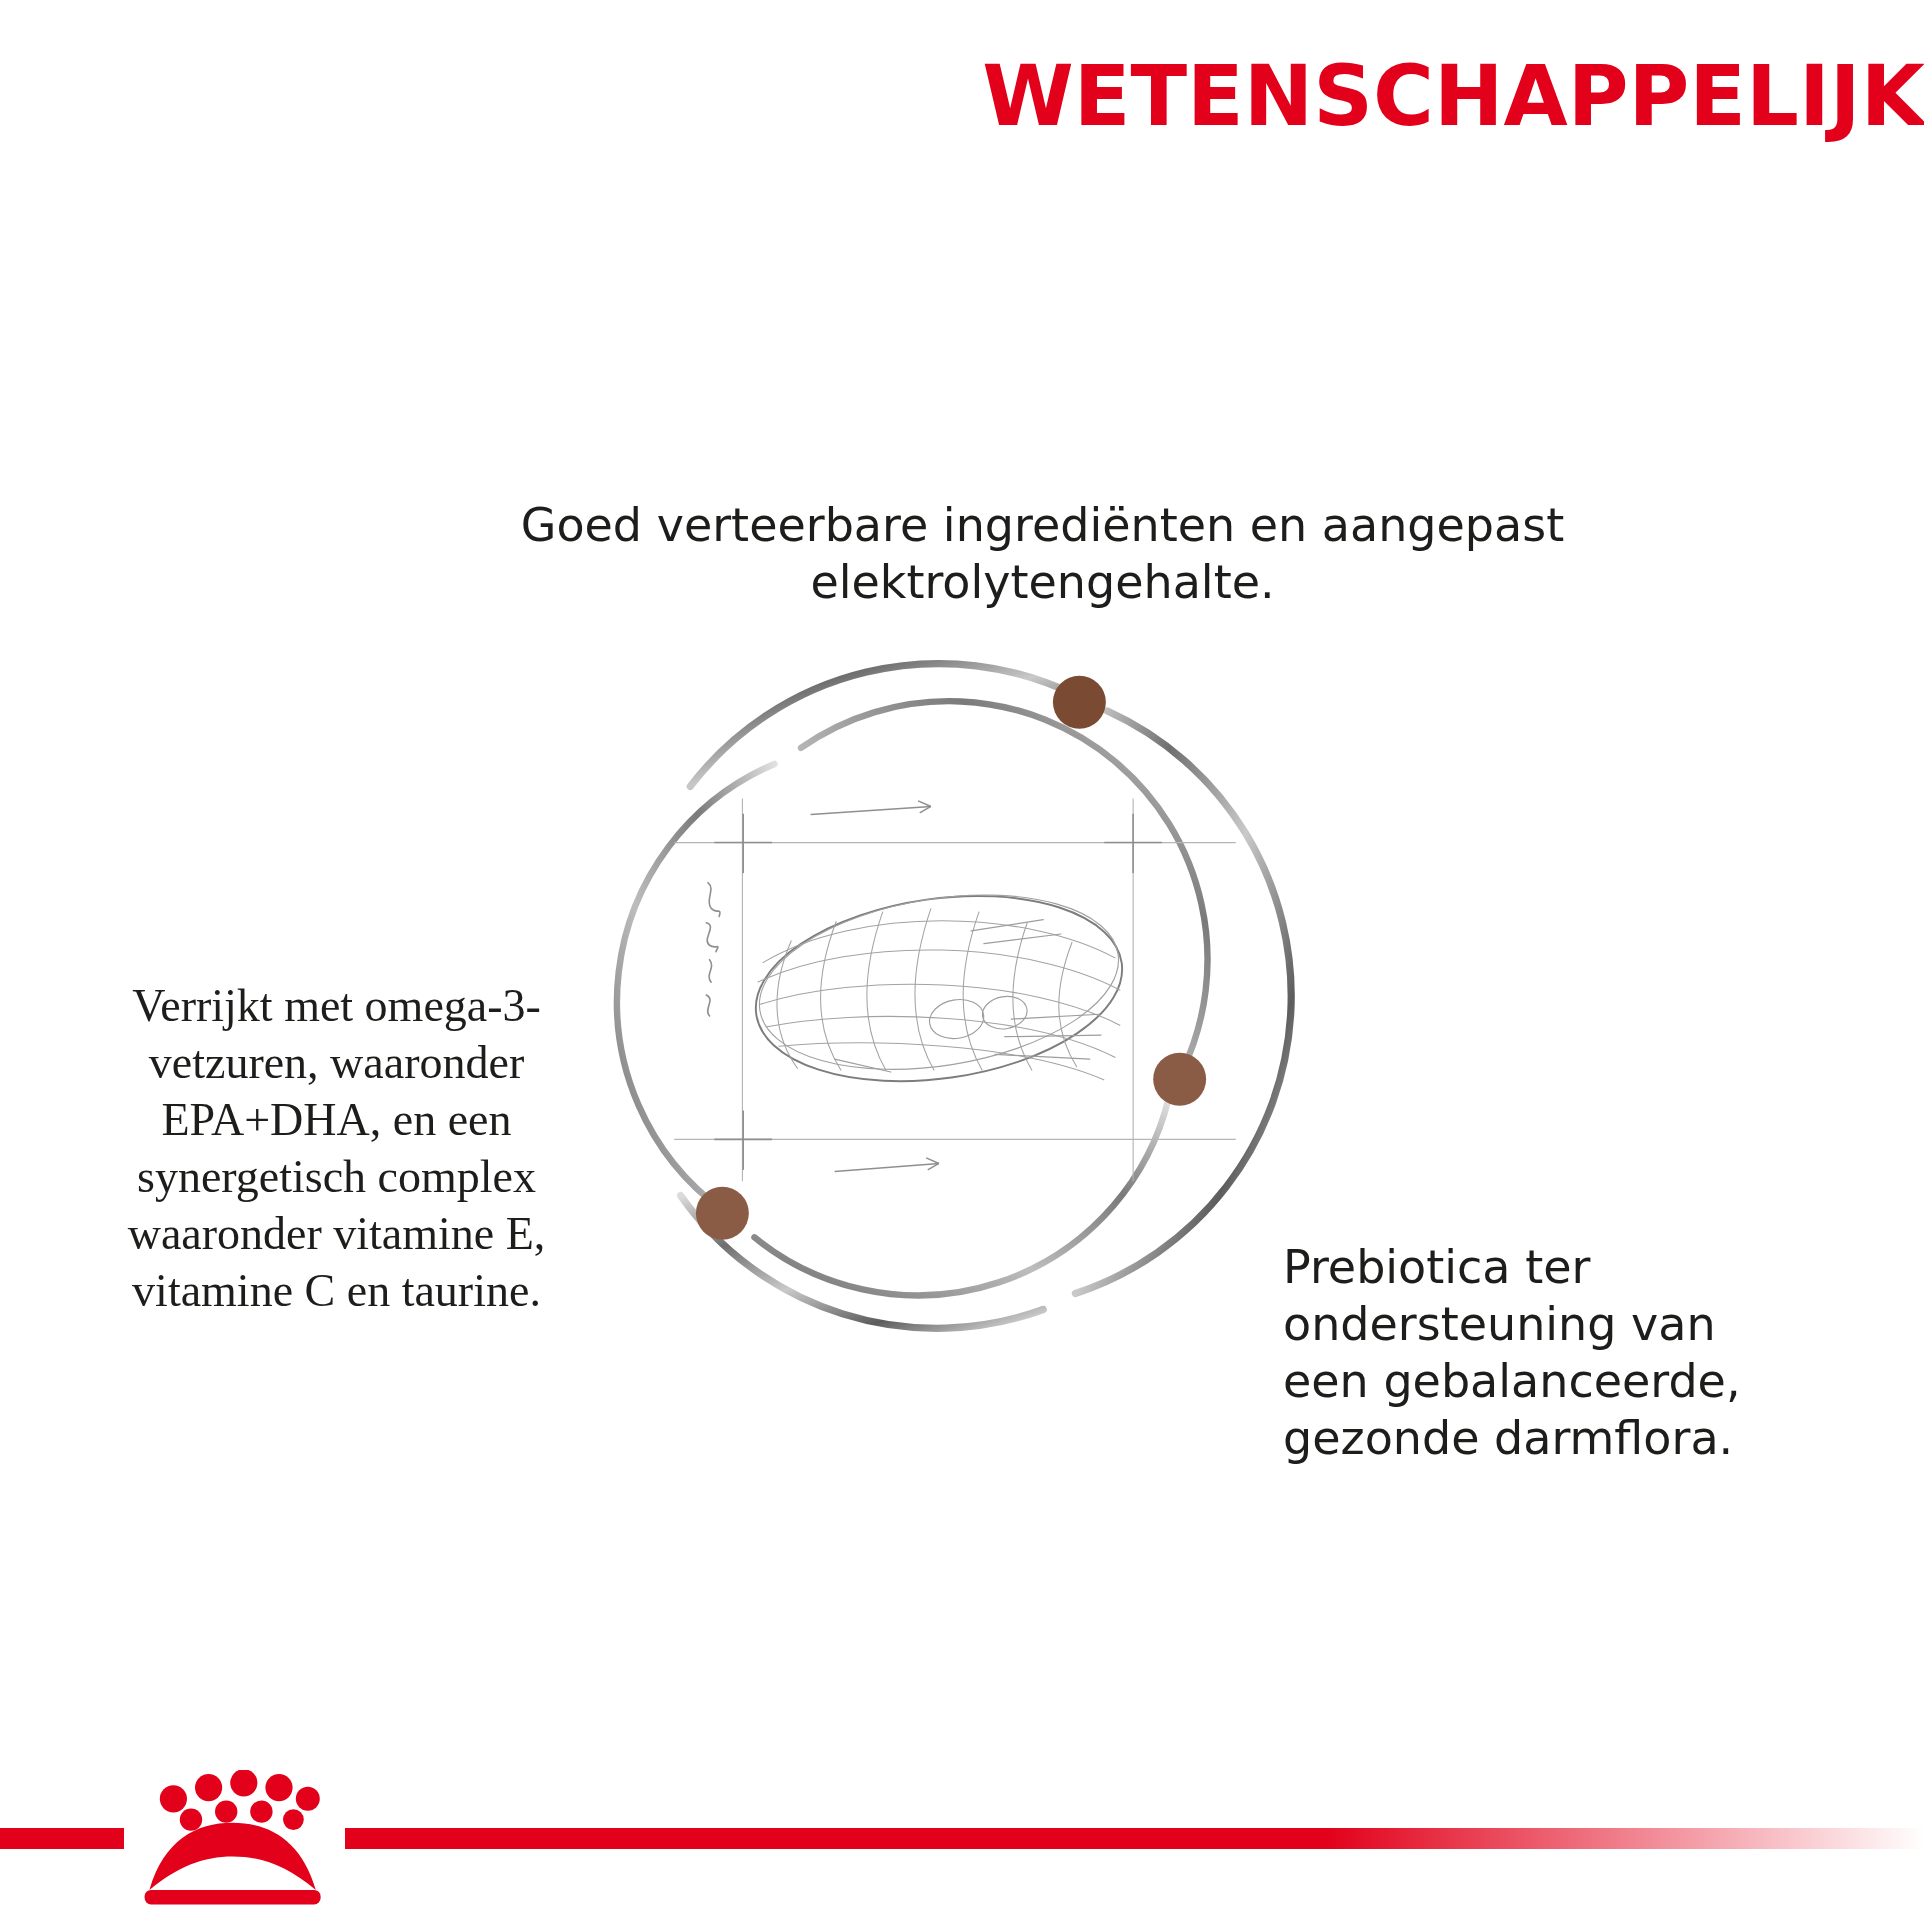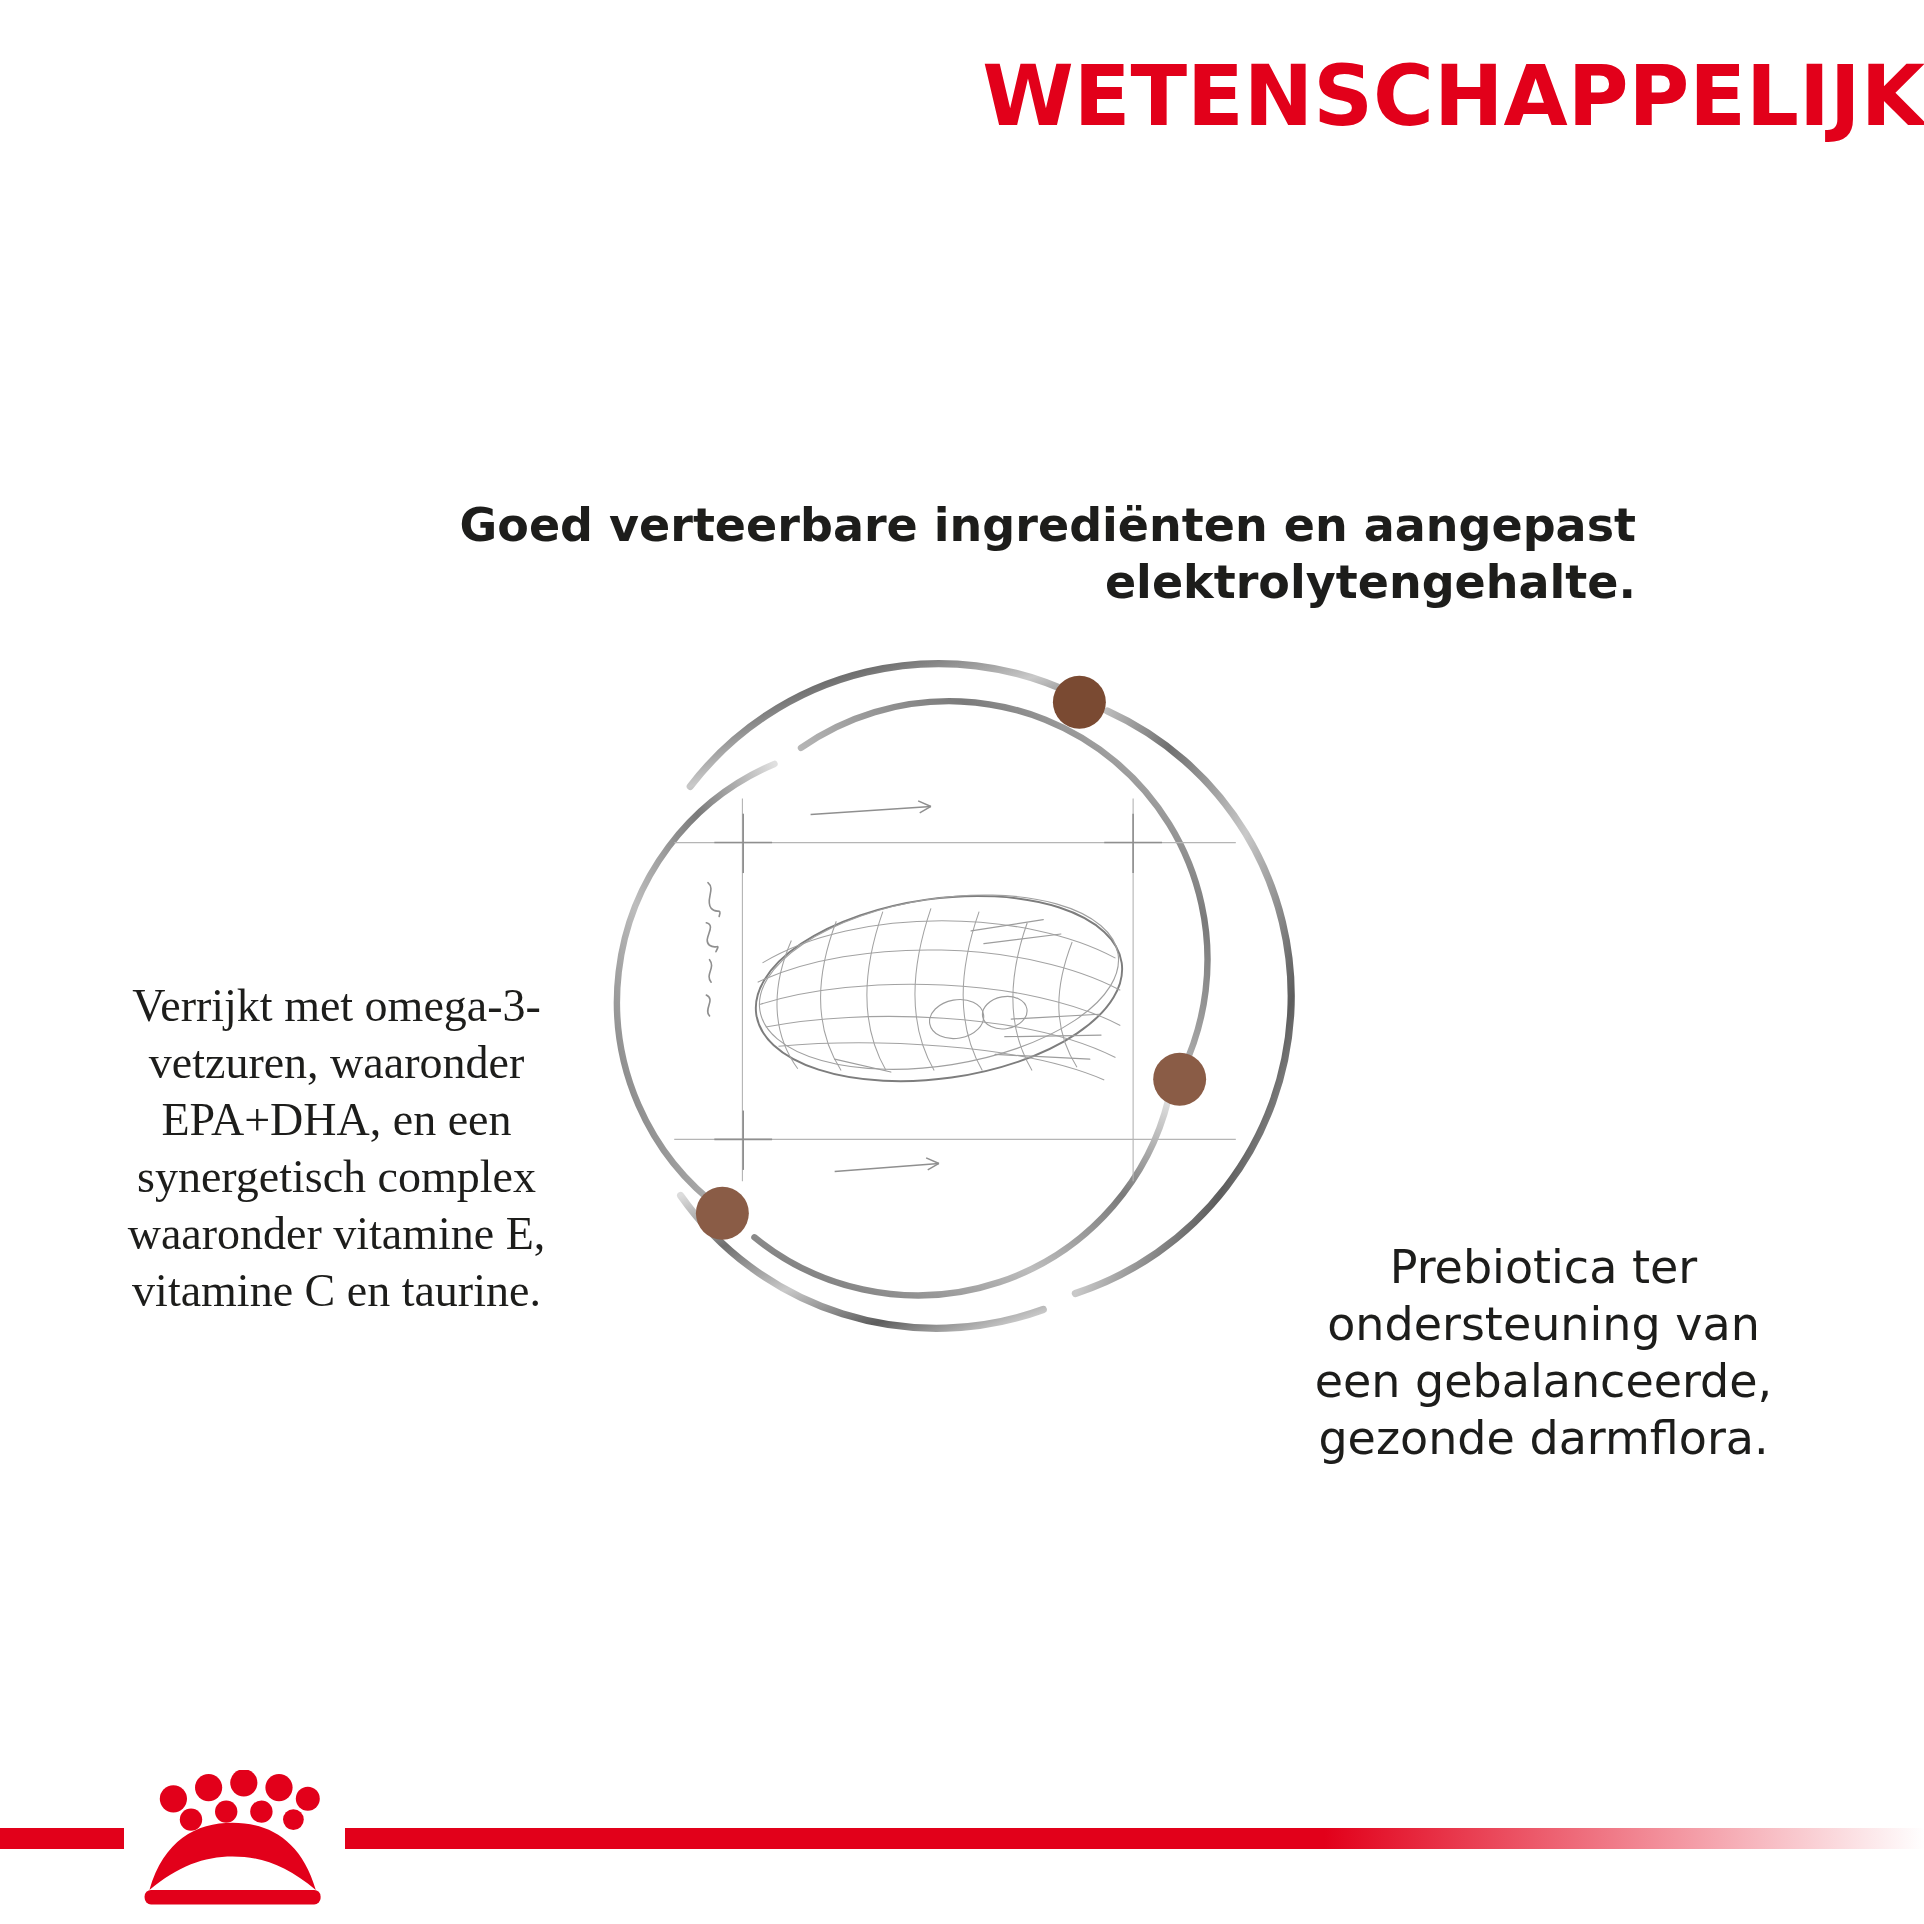--- a/index.html
+++ b/index.html
@@ -39,35 +39,33 @@
     position: absolute;
     font-size: 46px;
     line-height: 1.24;
     color: #1d1d1b;
     font-family: "DejaVu Sans", sans-serif;
   }
   .callout-top {
     top: 497px;
     left: 449px;
     width: 1187px;
-    text-align: right;
-    font-weight: bold;
+    text-align: center;
   }
   .callout-left {
     top: 977px;
     left: 56px;
     width: 561px;
     text-align: center;
     font-family: Liberation Serif, serif;
   }
   .callout-right {
     top: 1239px;
     left: 1283px;
     width: 521px;
-    text-align: center;
   }
 
   
   .graphic {
     position: absolute;
     left: 594px;
     top: 642px;
     width: 706px;
     height: 706px;
   }

